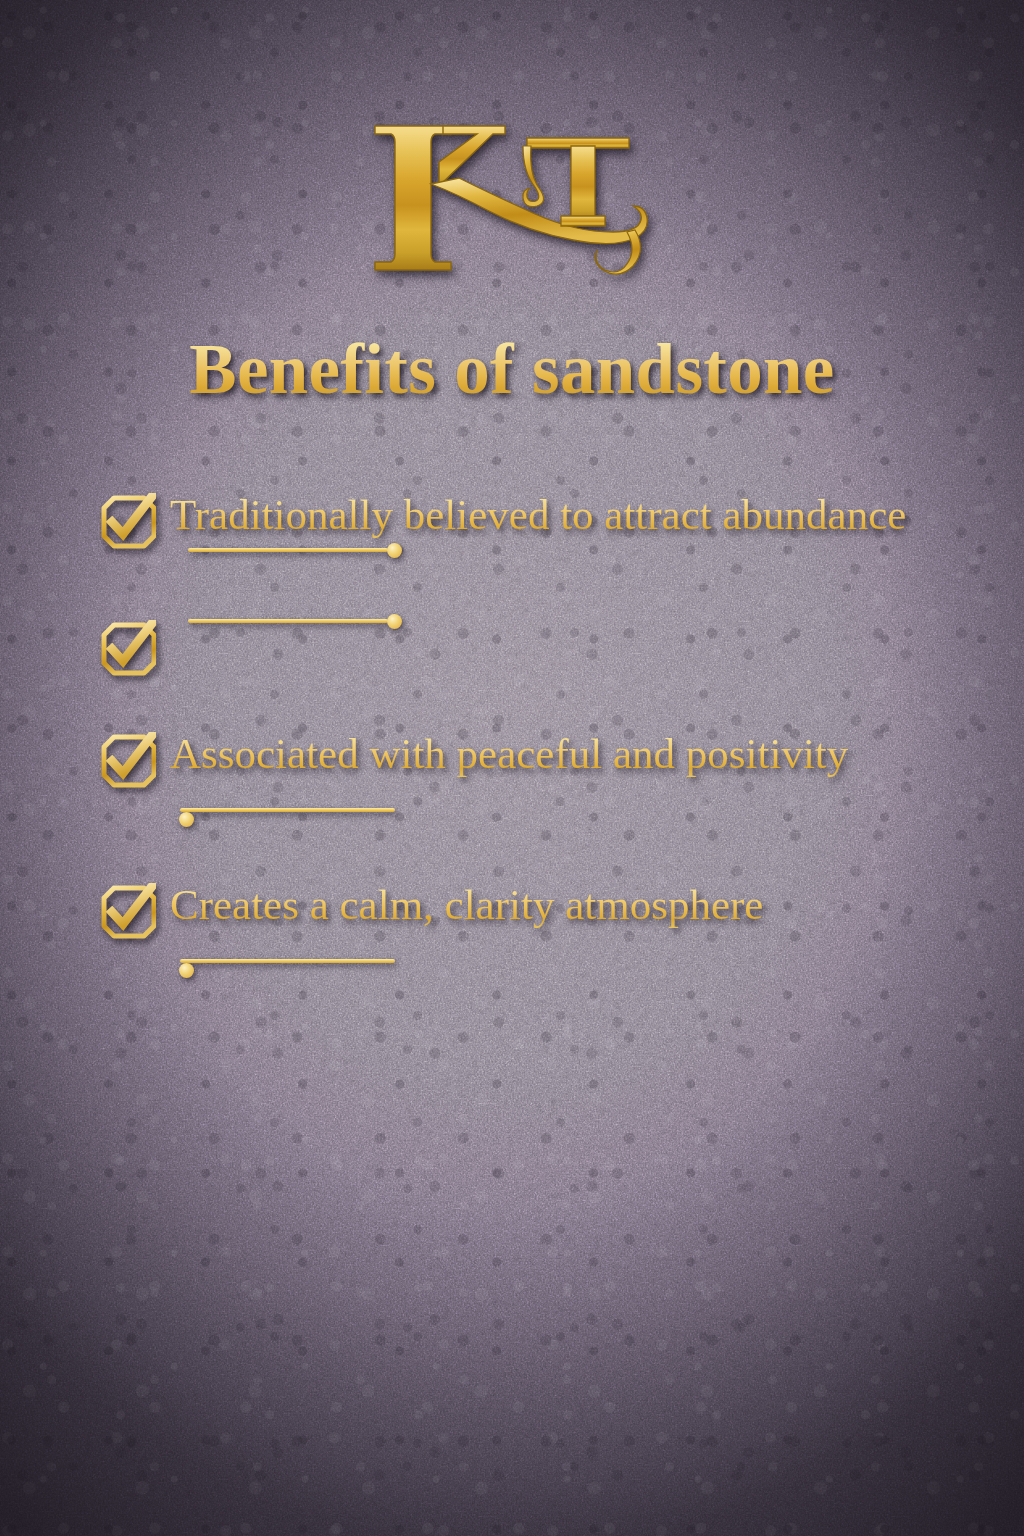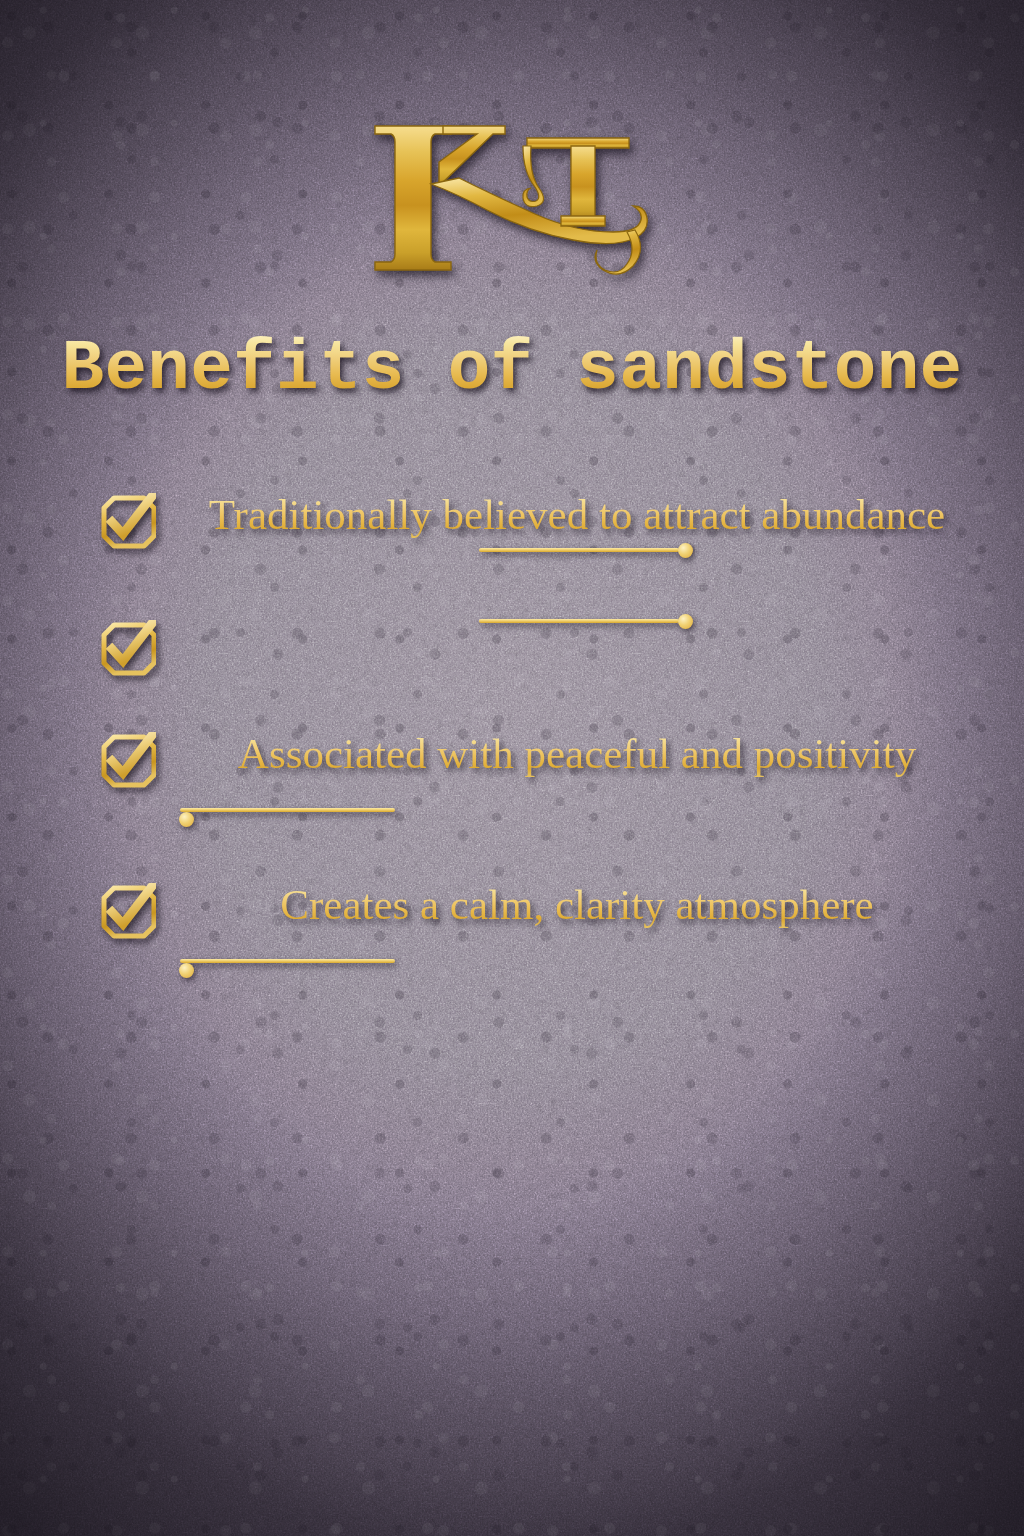--- a/index.html
+++ b/index.html
@@ -82,36 +82,34 @@
     letter-spacing:.3px;
     line-height:1.05;
     background:linear-gradient(180deg,
        #fdf3c8 0%, #f7e49c 16%, #f0d07e 34%,
        #e8bb52 56%, #dba834 74%, #caa13c 88%, #e9cf86 100%);
     -webkit-background-clip:text;
     background-clip:text;
     color:transparent;
     -webkit-text-fill-color:transparent;
     filter:drop-shadow(3px 4px 3px rgba(22,16,28,.78));
-    font-family:Liberation Mono, monospace;
   }
 
   
   .list{
     position:absolute;
     left:98px;
     right:40px;
     top:487px;
   }
   .item{
     position:relative;
     display:flex;
     align-items:flex-start;
     gap:14px;
-    text-align:center;
   }
 
   .check{
     flex:0 0 auto;
     width:58px; height:62px;
     margin-top:6px;
     filter:drop-shadow(3px 4px 3px rgba(20,14,26,.70));
   }
 
   .item-body{ flex:1 1 auto; min-width:0; }

